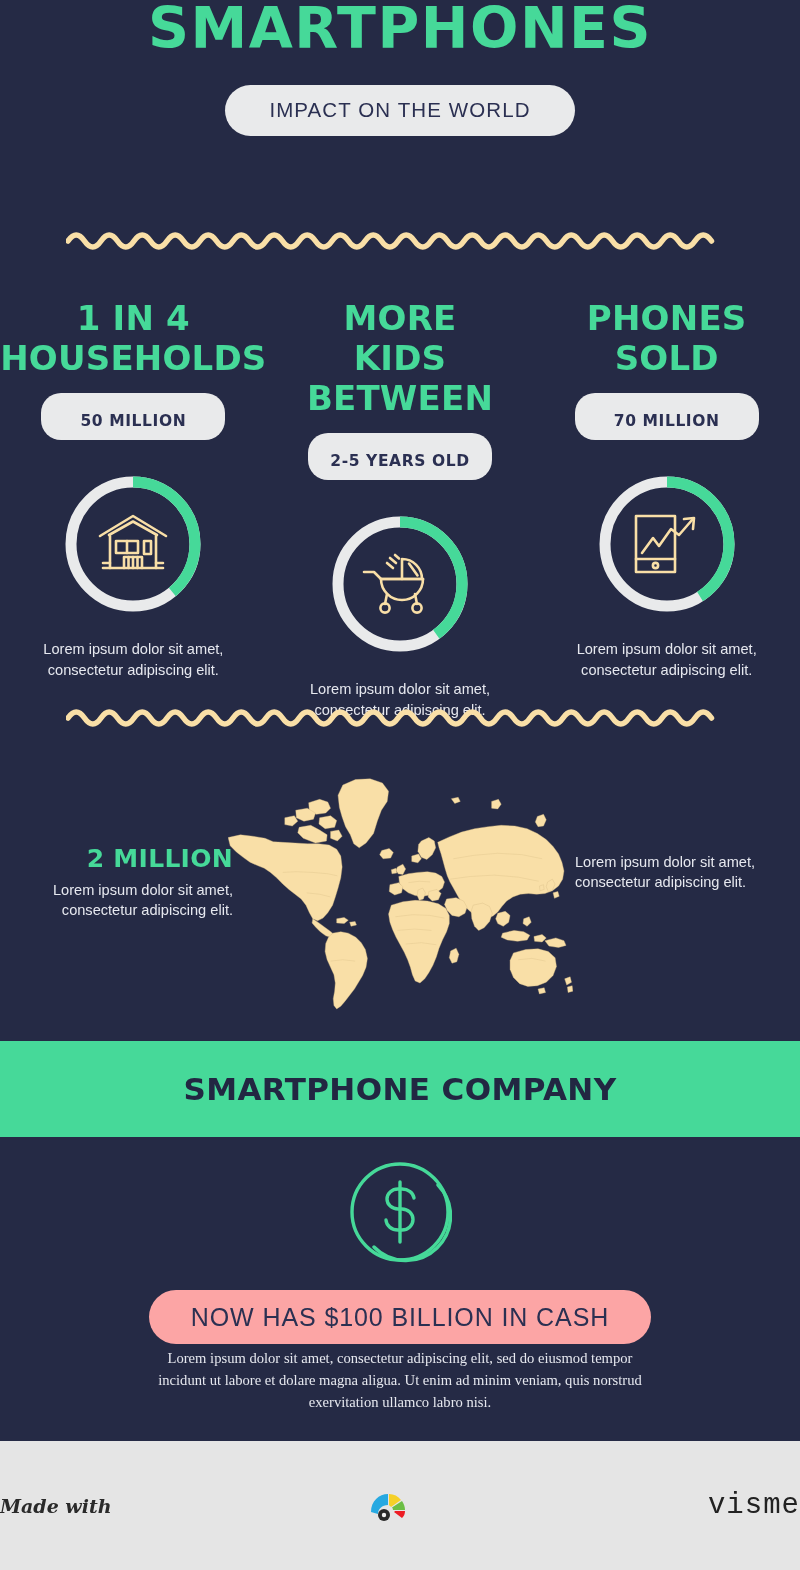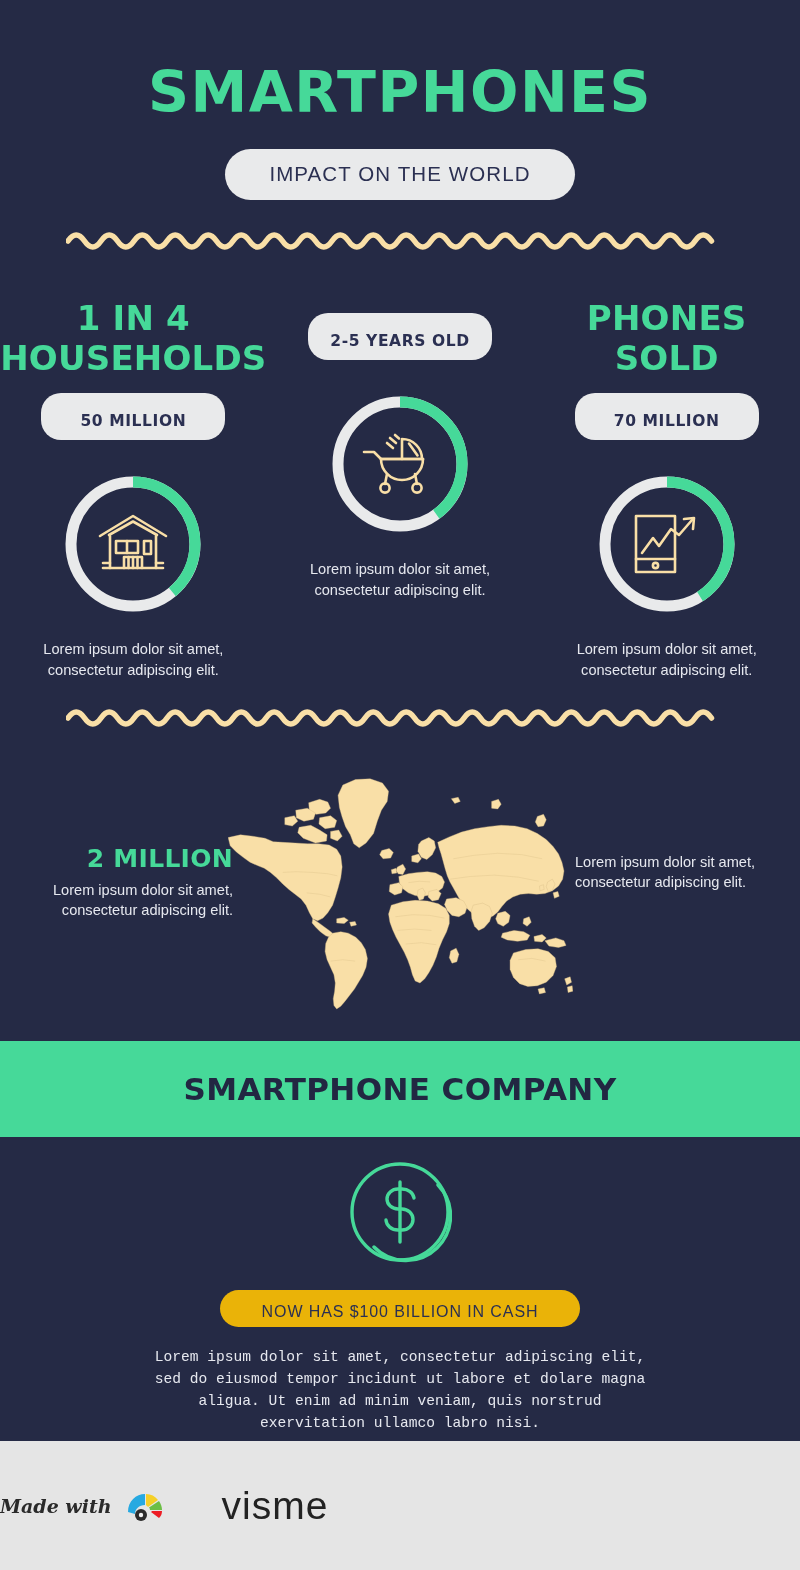--- a/index.html
+++ b/index.html
@@ -16,21 +16,20 @@
   }
   .page {
     width: 800px;
     height: 1570px;
     position: relative;
     background: #252a45;
   }
 
   
   .header {
-    padding-top: 64px;
     text-align: center;
   }
   .main-title {
     color: #46d999;
     font-size: 57px;
     font-weight: bold;
     letter-spacing: 1.5px;
     line-height: 1;
     margin: 0;
     font-family: "DejaVu Sans", sans-serif;
@@ -188,62 +187,62 @@
     left: 0;
     width: 800px;
     text-align: center;
   }
   .coin {
     margin-top: 32px;
   }
   .cash-pill {
     display: inline-block;
     margin-top: 22px;
-    background: #eab308;
+    background: #fca5a5;
     color: #2b3052;
     border-radius: 30px;
-    padding: 13px 42px 6px;
-    font-size: 16px;
+    padding: 13px 42px 12px;
+    font-size: 25px;
     letter-spacing: 0.9px;
     font-family: "Liberation Sans", sans-serif;
   }
   .bottom-para {
-    margin: 20px auto 0;
+    margin: 4px auto 0;
     width: 500px;
     color: #e6e8ef;
     font-size: 14.6px;
     line-height: 1.5;
-    font-family: Liberation Mono, monospace;
+    font-family: Liberation Serif, serif;
   }
 
   
   .footer {
     position: absolute;
     left: 0;
     top: 1441px;
     width: 800px;
     height: 129px;
     background: #e5e5e5;
     display: flex;
     align-items: center;
-    justify-content: flex-start;
+    justify-content: space-between;
     gap: 13px;
   }
   .made-with {
     color: #2a2a2a;
     font-size: 19px;
     font-style: italic;
     font-family: "DejaVu Serif", serif;
     font-weight: bold;
   }
   .visme-word {
     color: #222222;
-    font-size: 39px;
+    font-size: 29px;
     letter-spacing: 1px;
-    font-family: Liberation Sans, sans-serif;
+    font-family: Liberation Mono, monospace;
     margin-left: 44px;
   }
 </style>
 </head>
 <body>
 
 <div class="page">
 
   <div class="header">
     <div class="main-title">SMARTPHONES</div>
@@ -281,20 +280,22 @@
                 <path d="M31.5,44 L31.5,55 M36,44 L36,55 M40.5,44 L40.5,55"></path>
               </g>
             </svg>
           </div>
         </div>
       </div>
       <div class="donut-caption">Lorem ipsum dolor sit amet, consectetur adipiscing elit.</div>
     </div>
 
     <div class="stat-col">
+      <div class="stat-heading">MORE
+KIDS BETWEEN</div>
       <div class="stat-pill">2-5 YEARS OLD</div>
       <div class="donut-wrap">
         <div class="donut">
           <svg width="146" height="146" viewBox="0 0 146 146">
             <circle cx="73" cy="73" r="62" fill="none" stroke="#e9eaeb" stroke-width="11"></circle>
             <circle cx="73" cy="73" r="62" fill="none" stroke="#46d999" stroke-width="11" stroke-dasharray="155.8 233.8" transform="rotate(-90 73 73)"></circle>
           </svg>
           <div class="icon-center">
             <svg width="76" height="66" viewBox="0 0 76 66">
               <g fill="none" stroke="#f9dfa7" stroke-width="2.6" stroke-linejoin="round" stroke-linecap="round">

